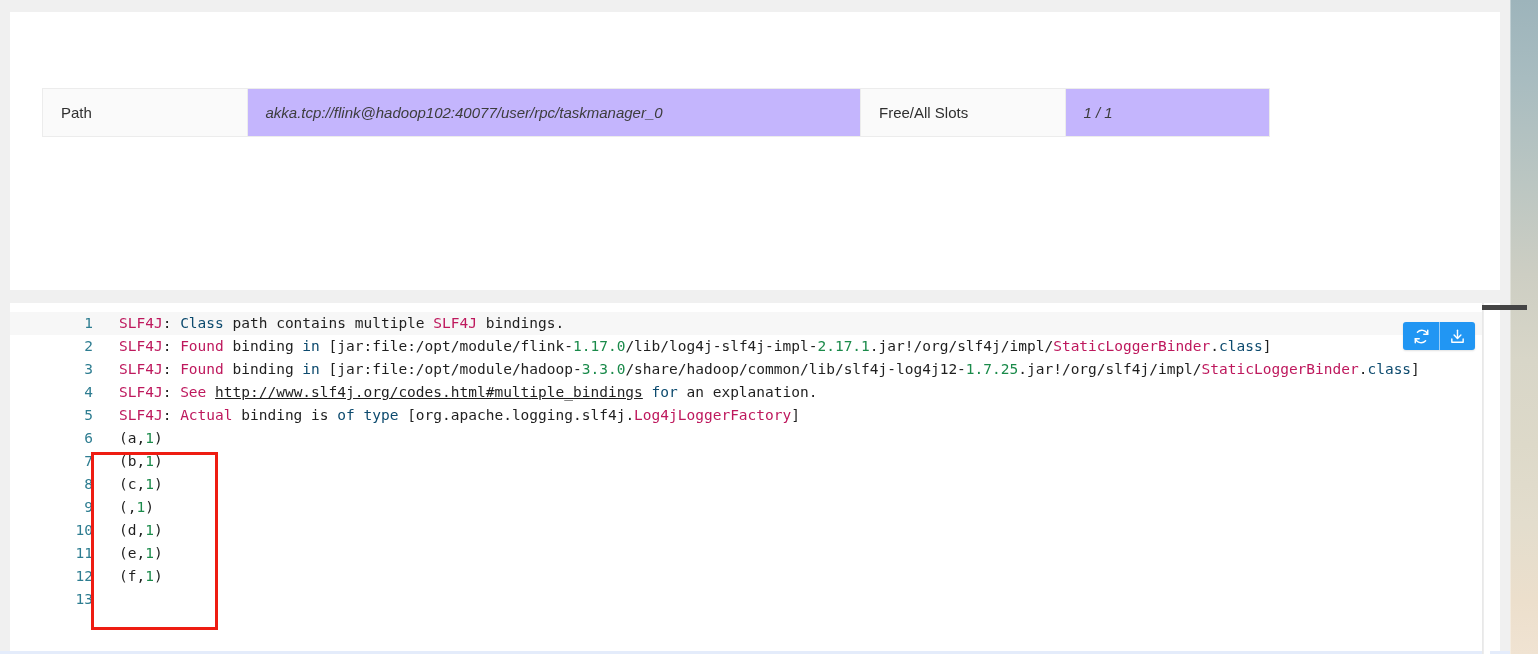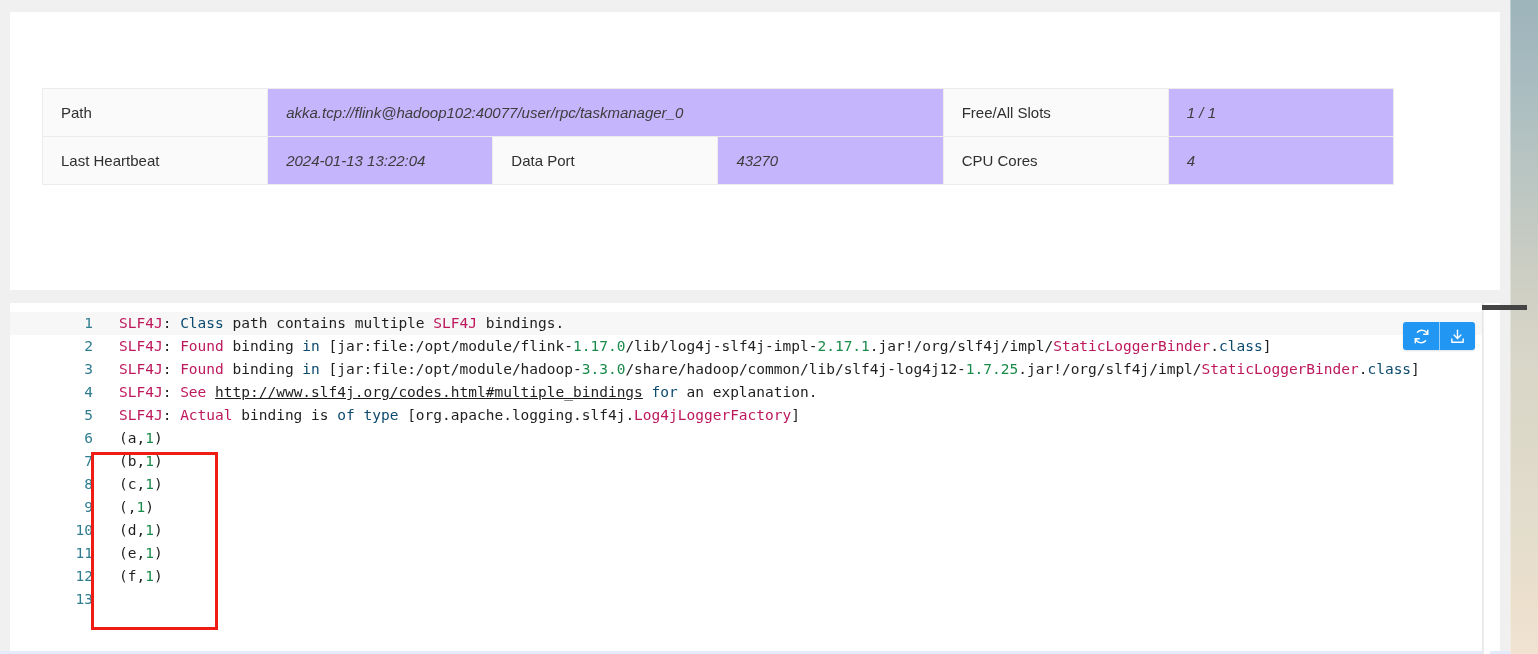--- a/index.html
+++ b/index.html
@@ -62,21 +62,21 @@
     font-size: 23px;
     font-weight: bold;
     color: #1a1a1a;
     letter-spacing: -0.2px;
   }
 
   
   .info-table {
     position: absolute;
     left: 32px; top: 76px;
-    width: 1352px;
+    width: 1228px;
     border-collapse: collapse;
     table-layout: fixed;
     font-size: 15px;
     color: #3a3a3a;
   }
   .info-table td {
     border: 1px solid #ececec;
     height: 48px;
     padding: 0 14px;
     vertical-align: middle;
@@ -256,28 +256,20 @@
   <div class="top-card">
 
 
     <table class="info-table">
       <tbody>
           <tr>
             <td class="label" colspan="1">Path</td>
             <td class="value" colspan="3">akka.tcp://flink@hadoop102:40077/user/rpc/taskmanager_0</td>
             <td class="label" colspan="1">Free/All Slots</td>
             <td class="value" colspan="1">1 / 1</td>
-          </tr>
-          <tr>
-            <td class="label" colspan="1">Last Heartbeat</td>
-            <td class="value" colspan="1">2024-01-13 13:22:04</td>
-            <td class="label" colspan="1">Data Port</td>
-            <td class="value" colspan="1">43270</td>
-            <td class="label" colspan="1">CPU Cores</td>
-            <td class="value" colspan="1">4</td>
           </tr>
         </tbody>
     </table>
 
     <div class="tab-underline-rail"></div>
   </div>
 
   <div class="log-panel">
 
     <div class="log-viewport">

